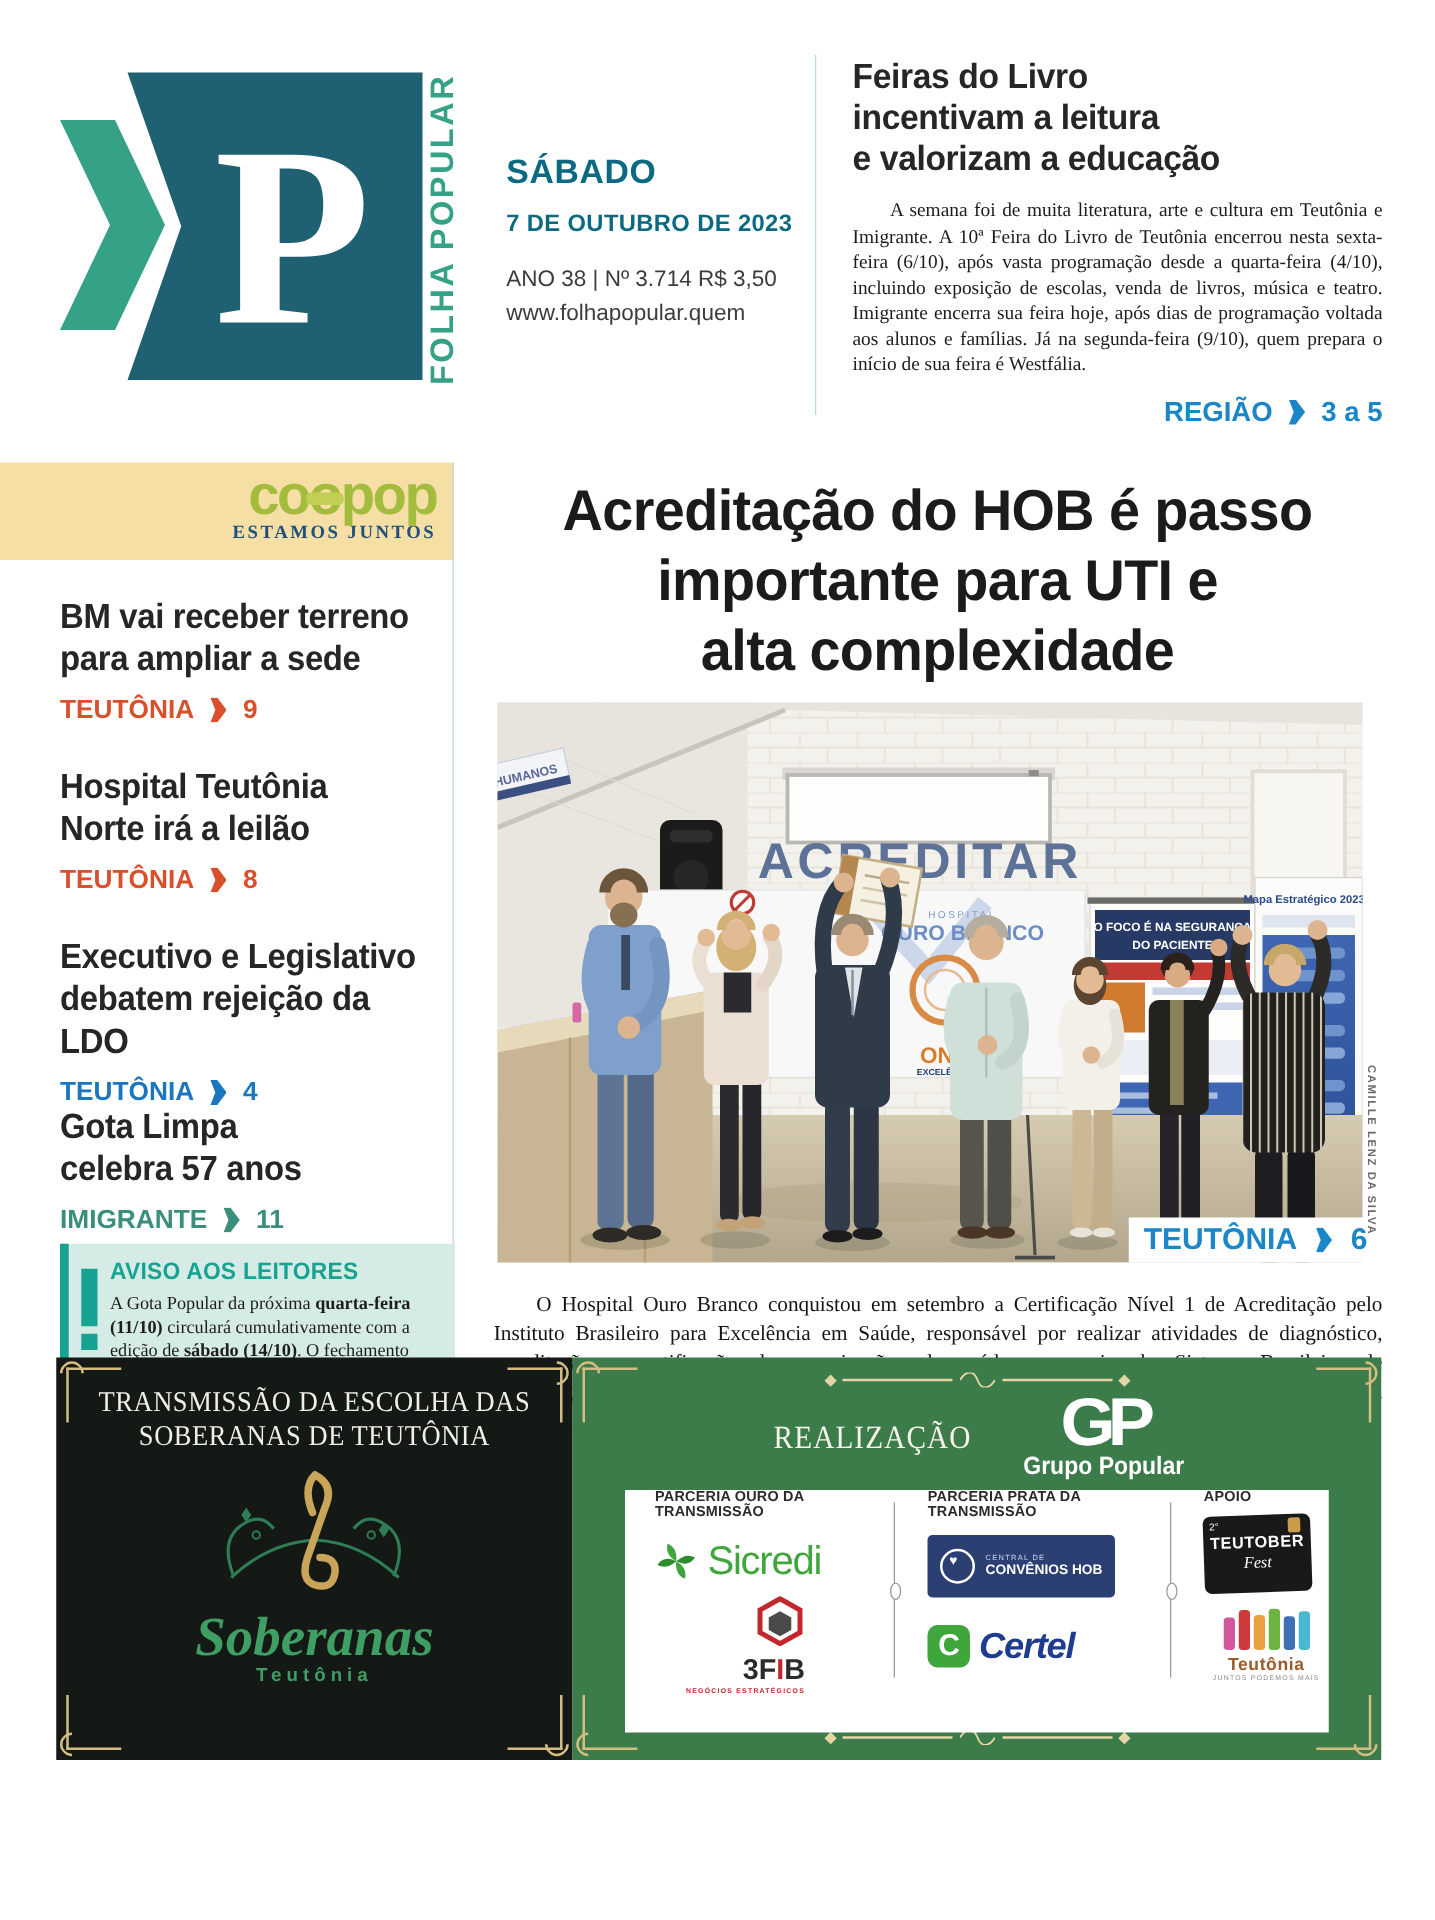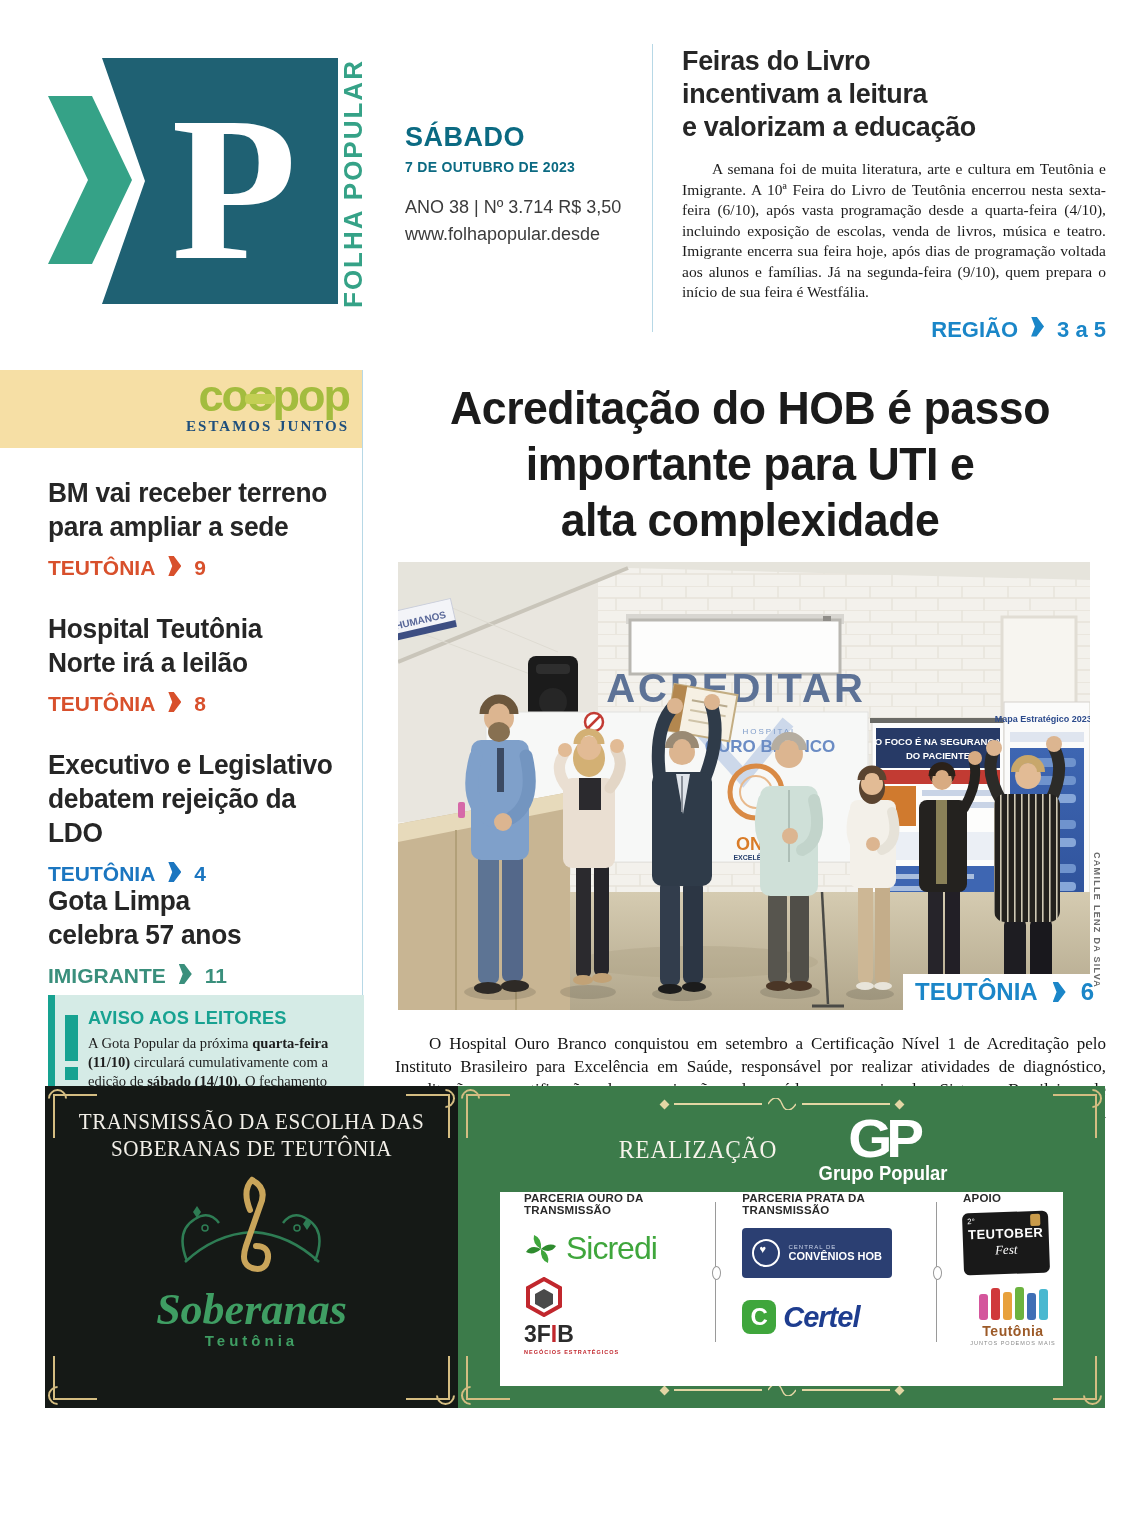--- a/index.html
+++ b/index.html
@@ -4,33 +4,33 @@
 <style>
   html,body{margin:0;padding:0;background:#fff;}
   .page{position:relative;width:1148px;height:1536px;background:#fff;overflow:hidden;
         font-family:"Liberation Sans",sans-serif;color:#222;}
   .abs{position:absolute;}
 
   
   .masthead-logo{left:48px;top:36px;width:322px;height:278px;}
   .dateblock{left:405px;top:122px;width:240px;}
   .day{font-size:27px;font-weight:800;color:#0b6a82;letter-spacing:.5px;}
-  .date2{font-size:14px;font-weight:800;color:#0b6a82;margin-top:6px;letter-spacing:.3px;}
+  .date2{font-size:19px;font-weight:800;color:#0b6a82;margin-top:16px;letter-spacing:.3px;}
   .edition{font-size:18px;color:#3c3c3c;margin-top:22px;}
   .site{font-size:18px;color:#3c3c3c;margin-top:6px;}
   .vrule{background:#b7d8e6;width:1px;}
 
   
   .topstory{left:682px;top:44px;width:424px;}
   .ts-title{font-size:28px;font-weight:800;color:#262626;line-height:33px;
             transform:scaleX(.96);transform-origin:0 0;letter-spacing:-.3px;}
   .ts-body{font-family:"Liberation Serif",serif;font-size:15.5px;line-height:20.5px;
            text-align:justify;margin-top:16px;color:#1c1c1c;}
   .ts-body .indent{display:inline-block;width:30px;}
-  .section-row{display:flex;align-items:flex-start;gap:13px;font-weight:800;}
+  .section-row{display:flex;align-items:center;gap:13px;font-weight:800;}
   .arr{display:inline-block;width:13px;height:20px;background:currentColor;
        clip-path:polygon(0 0,42% 0,100% 50%,42% 100%,0 100%,30% 50%);}
   .ts-region{justify-content:flex-end;margin-top:14px;font-size:22px;color:#1a86c8;}
 
   
   .cream{left:0;top:370px;width:363px;height:78px;background:#f6dfa5;}
   .coopop-wrap{position:absolute;right:14px;top:6px;text-align:right;}
   .coopop{font-size:45px;font-weight:800;color:#a3bc3e;letter-spacing:-2px;line-height:40px;position:relative;display:inline-block;}
   .coopop-bar{position:absolute;left:46px;top:18px;width:30px;height:10px;background:#c3cf54;border-radius:4px;}
   .estamos{font-family:"Liberation Serif",serif;font-size:15px;font-weight:800;color:#1f4f7c;letter-spacing:2px;margin-top:2px;}
@@ -77,21 +77,21 @@
   .gp-mono{font-size:54px;font-weight:800;letter-spacing:-6px;line-height:48px;transform:scaleX(1.05);}
   .gp-sub{font-size:20px;font-weight:800;letter-spacing:0;transform:scaleX(.92);margin-top:0px;}
   .partners{position:absolute;left:42px;top:106px;width:563px;height:194px;background:#fff;padding:0 0 0 24px;box-sizing:border-box;}
   .partners-grid{display:flex;height:100%;}
   .pcol{display:flex;flex-direction:column;}
   .pcol-h{font-size:11.5px;font-weight:800;color:#2a2a2a;letter-spacing:.2px;}
   .pdiv{width:1px;background:#9a9a9a;height:140px;margin:10px 26px 0 26px;position:relative;}
   .pdiv::after{content:"";position:absolute;left:-3px;top:64px;width:7px;height:12px;border:1px solid #9a9a9a;border-radius:50%;background:#fff;}
   .sicredi{display:flex;align-items:center;gap:8px;margin-top:14px;}
   .sicredi-txt{font-size:32px;font-weight:400;color:#3fa63c;letter-spacing:-1px;}
-  .tfib{margin-top:10px;text-align:left;width:120px;}
+  .tfib{margin-top:10px;text-align:right;width:120px;}
   .tfib-txt{font-size:23px;font-weight:900;color:#2b2b2b;letter-spacing:0;}
   .tfib-txt .red{color:#c1272d;}
   .tfib-sub{font-size:5.5px;font-weight:700;color:#c1272d;letter-spacing:1px;margin-top:1px;}
   .hob{width:150px;height:50px;background:#2b3f72;border-radius:4px;display:flex;align-items:center;justify-content:center;gap:8px;margin-top:12px;}
   .hob-icon{width:24px;height:24px;border:2px solid #fff;border-radius:50%;position:relative;}
   .hob-icon::after{content:"♥";position:absolute;left:5px;top:2px;font-size:11px;color:#fff;}
   .hob-t1{font-size:6px;color:#cdd6ea;letter-spacing:1px;}
   .hob-t2{font-size:11px;font-weight:800;color:#fff;}
   .certel{display:flex;align-items:center;gap:7px;margin-top:22px;}
   .certel-c{width:34px;height:34px;background:#3fa63c;border-radius:8px;color:#fff;font-weight:900;font-size:24px;
@@ -135,21 +135,21 @@
       <path d="M54,22 L290,22 L290,268 L54,268 L97,145 Z" fill="#1f6173"></path>
       <text x="186" y="222" font-family="Liberation Serif, serif" font-size="205" font-weight="bold" fill="#ffffff" text-anchor="middle">P</text>
       <text transform="translate(314,272) rotate(-90)" font-family="Liberation Sans, sans-serif" font-size="26" font-weight="bold" fill="#35a287" letter-spacing="2">FOLHA POPULAR</text>
     </svg>
   </div>
 
   <div class="abs dateblock">
     <div class="day">SÁBADO</div>
     <div class="date2">7 DE OUTUBRO DE 2023</div>
     <div class="edition">ANO 38 | Nº 3.714 R$ 3,50</div>
-    <div class="site">www.folhapopular.desde</div>
+    <div class="site">www.folhapopular.quem</div>
   </div>
 
   <div class="abs vrule" style="left:652px;top:44px;height:288px;"></div>
 
   <div class="abs topstory">
     <div class="ts-title">
       <div>Feiras do Livro</div>
       <div>incentivam a leitura</div>
       <div>e valorizam a educação</div>
     </div>

